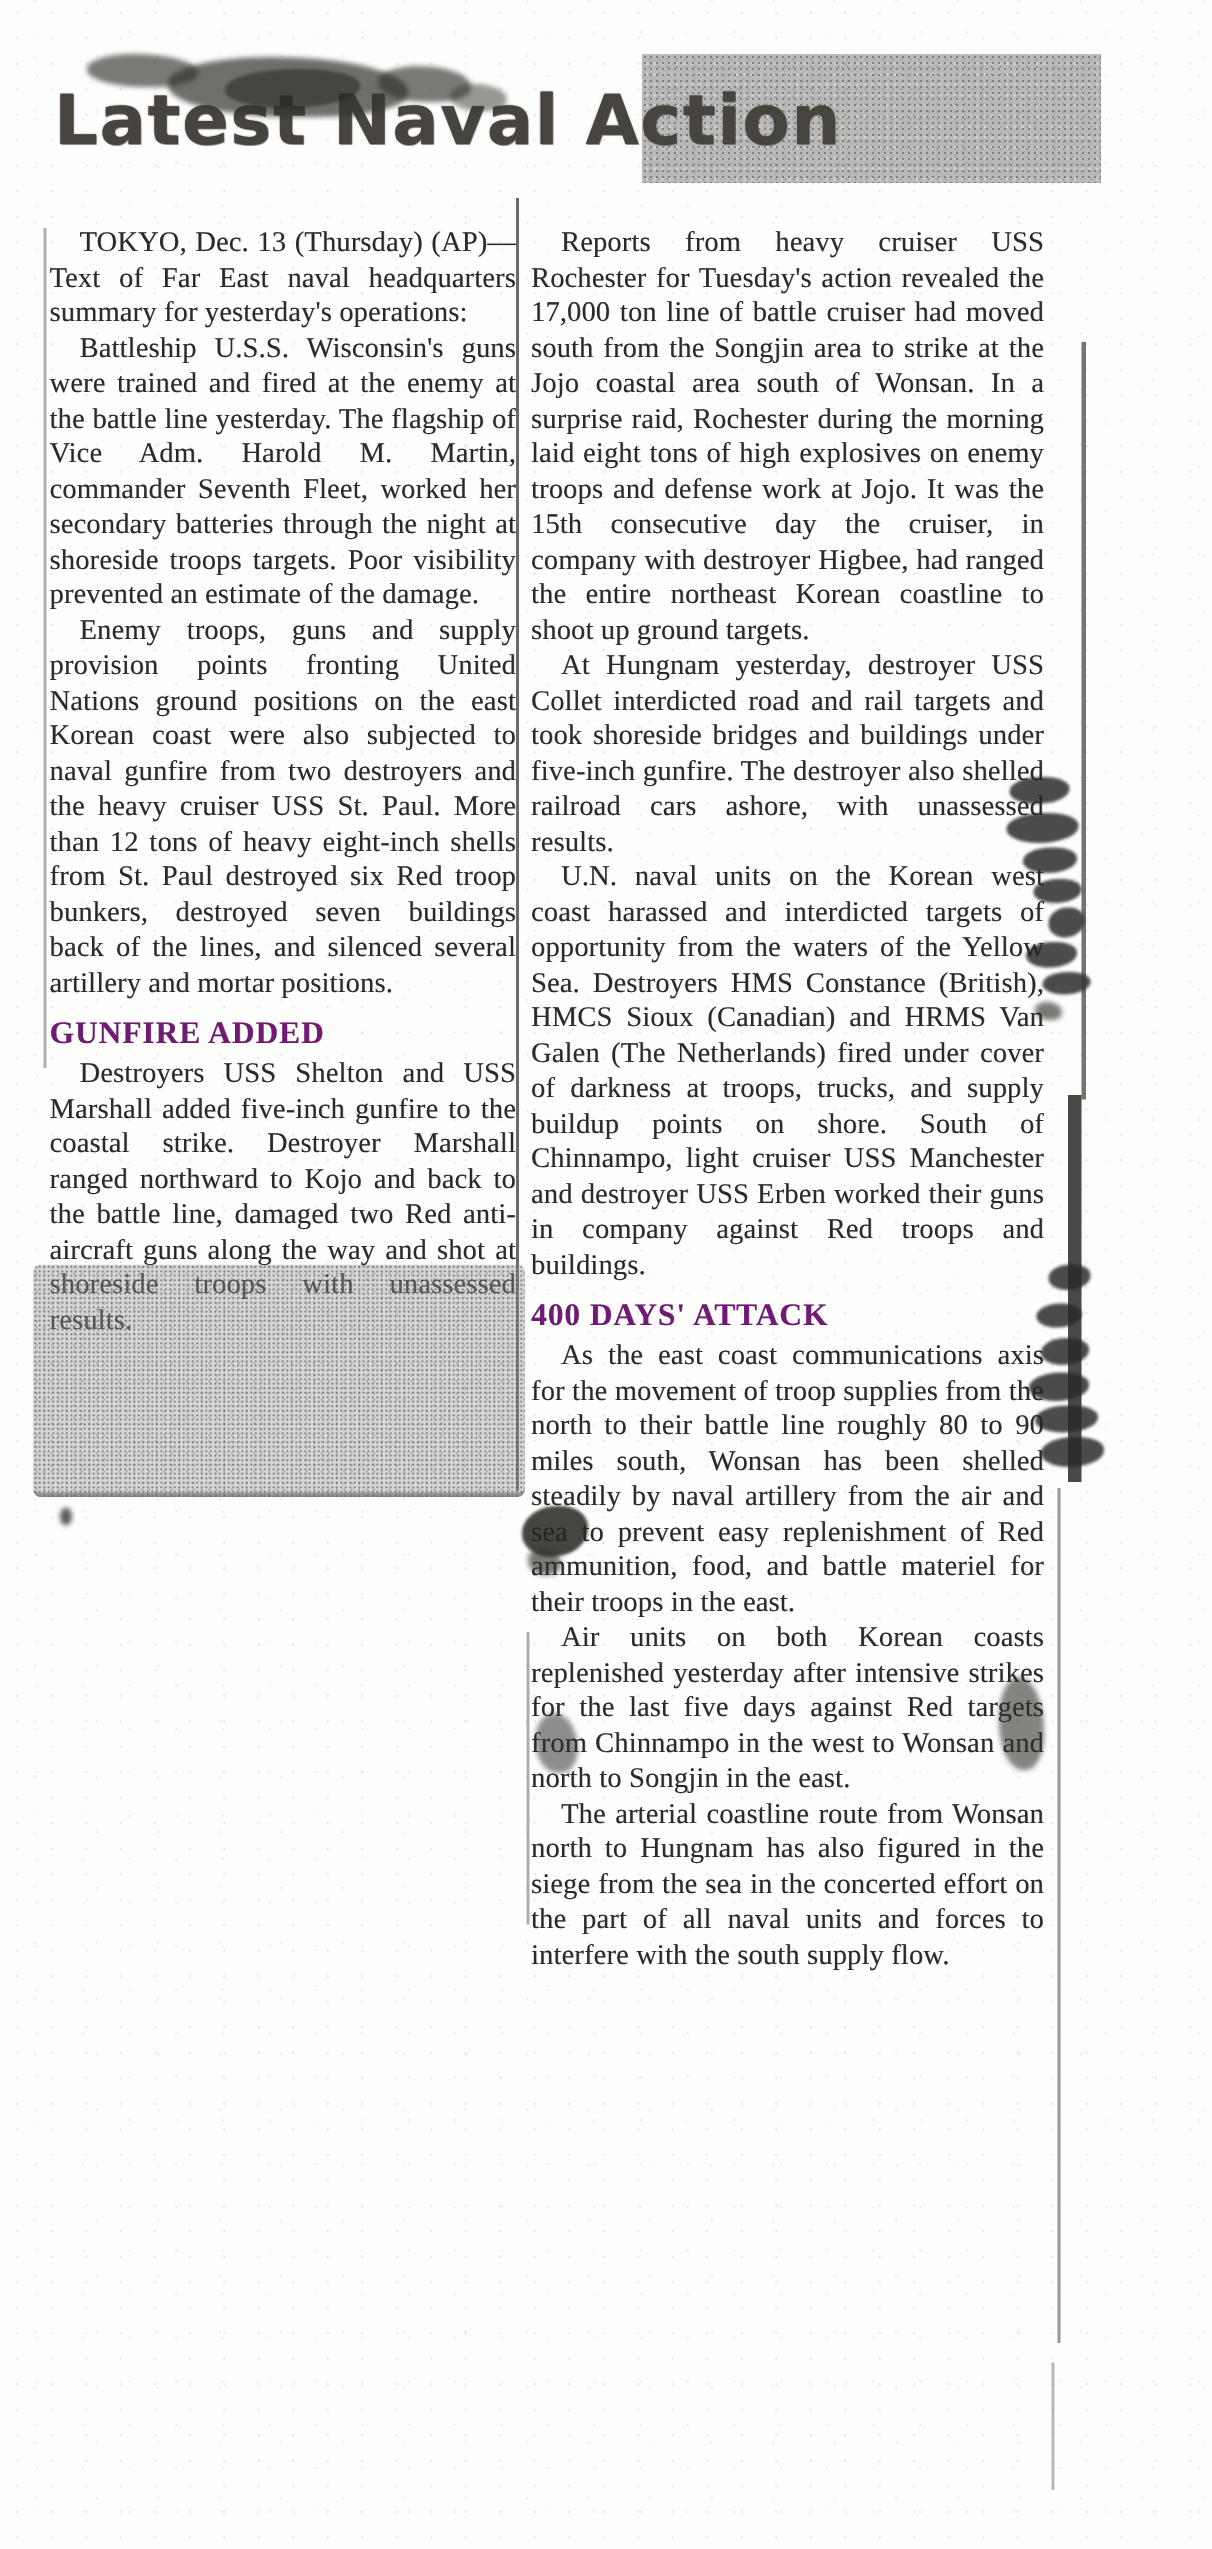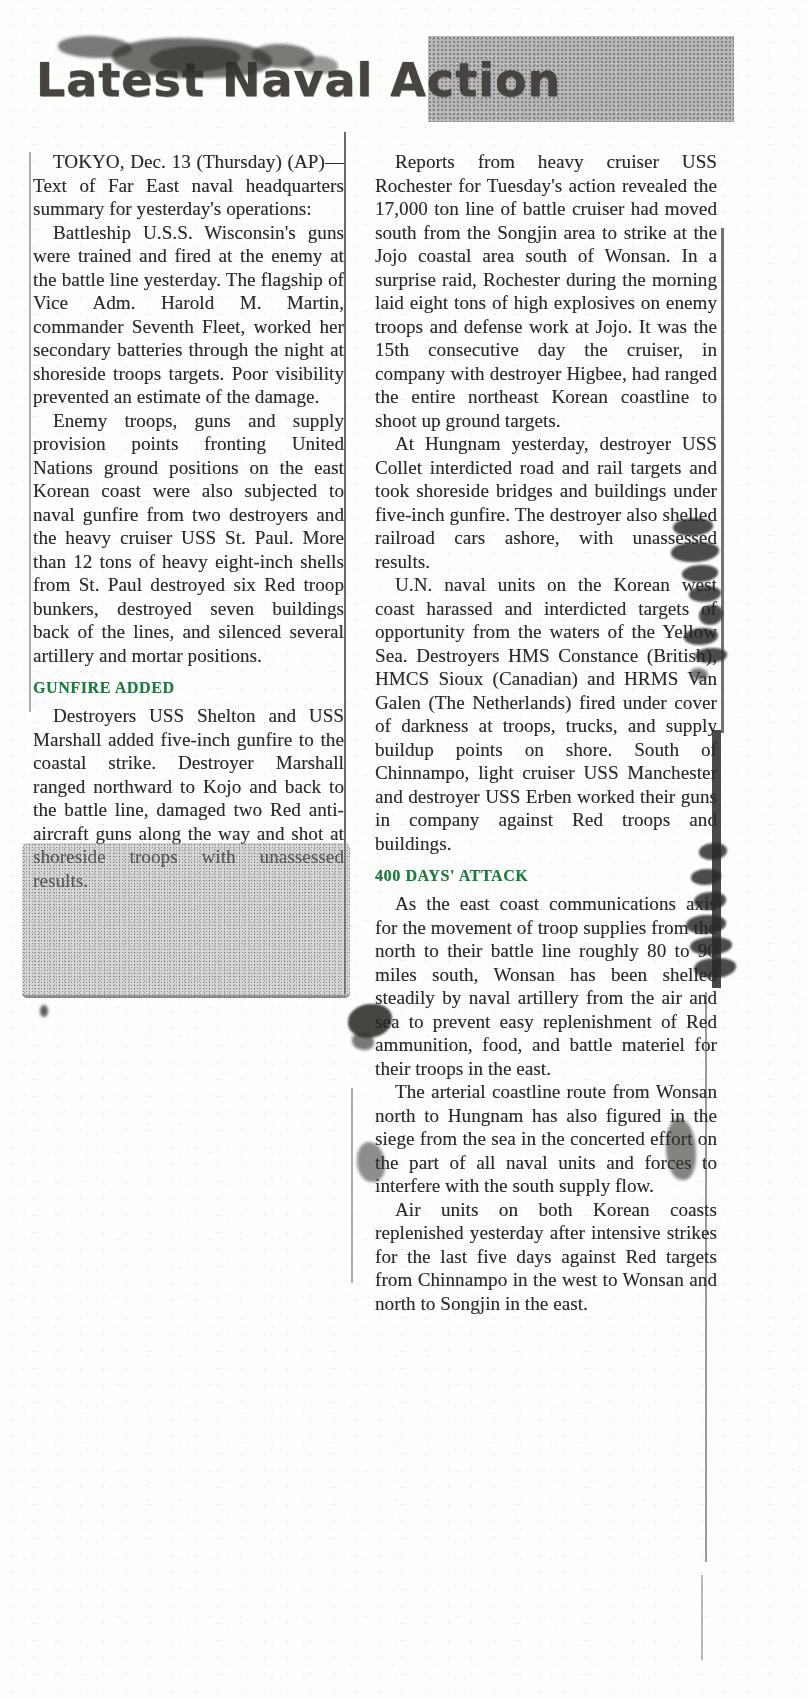--- a/index.html
+++ b/index.html
@@ -40,25 +40,25 @@
   .blob{position:absolute;z-index:3;pointer-events:none;}
   
   .col{
     position:absolute;top:136px;z-index:2;
     font-size:19px;line-height:23.5px;color:#2c2a26;
     text-align:justify;letter-spacing:.1px;
     text-shadow:.3px .3px .3px rgba(45,43,40,.4);
     margin-top:14px;
   }
   .col-left{left:33px;width:311px;}
-  .col-right{left:375px;width:342px;}
+  .col-right{left:354px;width:342px;}
   .col p{margin:0;text-indent:20px;}
   .col h2{
-    margin:9px 0 4px 0;font-size:16px;line-height:24px;
-    font-weight:700;letter-spacing:.6px;text-indent:0;color:#15803d;
+    margin:9px 0 4px 0;font-size:21px;line-height:24px;
+    font-weight:700;letter-spacing:.6px;text-indent:0;color:#701a75;
   }
   
   .vline{position:absolute;z-index:4;background:#3a3834;}
   
   .smudge-overlay{
     position:absolute;left:22px;top:843px;width:328px;height:152px;z-index:5;
     background-color:rgba(158,156,152,.40);
     background-image:
       radial-gradient(circle, rgba(62,60,58,.5) 0.6px, transparent 0.85px),
       radial-gradient(circle, rgba(120,118,115,.5) 0.7px, transparent 1px);
@@ -91,22 +91,22 @@
     <h2>GUNFIRE ADDED</h2>
     <p>Destroyers USS Shelton and USS Marshall added five-inch gunfire to the coastal strike. Destroyer Marshall ranged northward to Kojo and back to the battle line, damaged two Red anti-aircraft guns along the way and shot at shoreside troops with unassessed results.</p>
   </div>
 
   <div class="col col-right">
     <p>Reports from heavy cruiser USS Rochester for Tuesday's action revealed the 17,000 ton line of battle cruiser had moved south from the Songjin area to strike at the Jojo coastal area south of Wonsan. In a surprise raid, Rochester during the morning laid eight tons of high explosives on enemy troops and defense work at Jojo. It was the 15th consecutive day the cruiser, in company with destroyer Higbee, had ranged the entire northeast Korean coastline to shoot up ground targets.</p>
     <p>At Hungnam yesterday, destroyer USS Collet interdicted road and rail targets and took shoreside bridges and buildings under five-inch gunfire. The destroyer also shelled railroad cars ashore, with unassessed results.</p>
     <p>U.N. naval units on the Korean west coast harassed and interdicted targets of opportunity from the waters of the Yellow Sea. Destroyers HMS Constance (British), HMCS Sioux (Canadian) and HRMS Van Galen (The Netherlands) fired under cover of darkness at troops, trucks, and supply buildup points on shore. South of Chinnampo, light cruiser USS Manchester and destroyer USS Erben worked their guns in company against Red troops and buildings.</p>
     <h2>400 DAYS' ATTACK</h2>
     <p>As the east coast communications axis for the movement of troop supplies from the north to their battle line roughly 80 to 90 miles south, Wonsan has been shelled steadily by naval artillery from the air and sea to prevent easy replenishment of Red ammunition, food, and battle materiel for their troops in the east.</p>
+    <p>Air units on both Korean coasts replenished yesterday after intensive strikes for the last five days against Red targets from Chinnampo in the west to Wonsan and north to Songjin in the east.</p>
     <p>The arterial coastline route from Wonsan north to Hungnam has also figured in the siege from the sea in the concerted effort on the part of all naval units and forces to interfere with the south supply flow.</p>
-    <p>Air units on both Korean coasts replenished yesterday after intensive strikes for the last five days against Red targets from Chinnampo in the west to Wonsan and north to Songjin in the east.</p>
   </div>
 
   <div class="vline" style="left:344px;top:132px;width:2px;height:862px;opacity:.75;"></div>
   <div class="vline" style="left:29px;top:152px;width:1.5px;height:560px;opacity:.4;"></div>
   <div class="vline" style="left:721px;top:228px;width:2.5px;height:505px;opacity:.7;"></div>
   <div class="vline" style="left:712px;top:730px;width:9px;height:258px;opacity:.85;filter:blur(.5px);background:#2b2a27;"></div>
   <div class="vline" style="left:705px;top:992px;width:2px;height:570px;opacity:.5;"></div>
   <div class="vline" style="left:701px;top:1575px;width:2px;height:85px;opacity:.35;"></div>
   <div class="vline" style="left:351px;top:1088px;width:1.5px;height:195px;opacity:.4;"></div>
 

